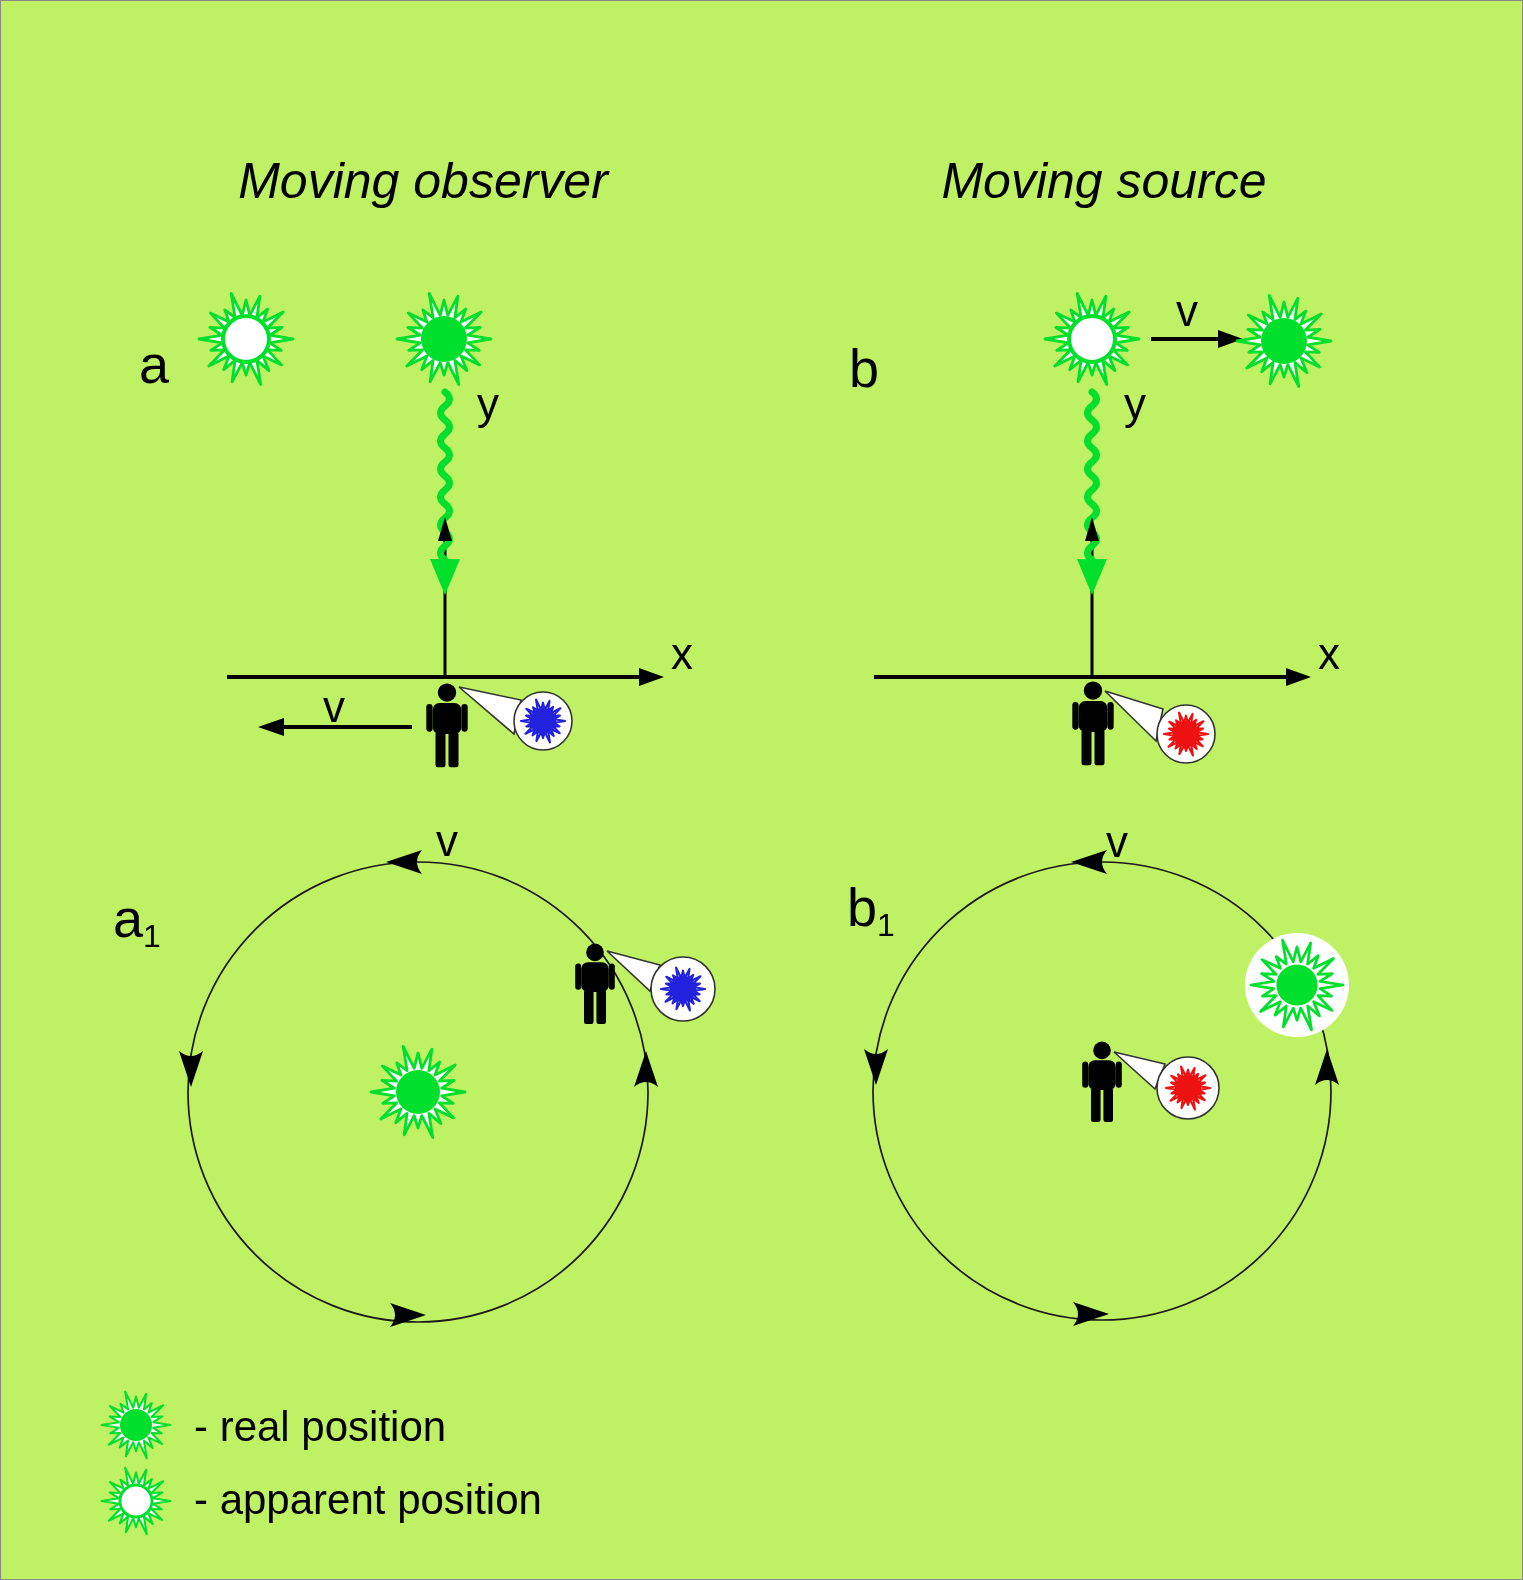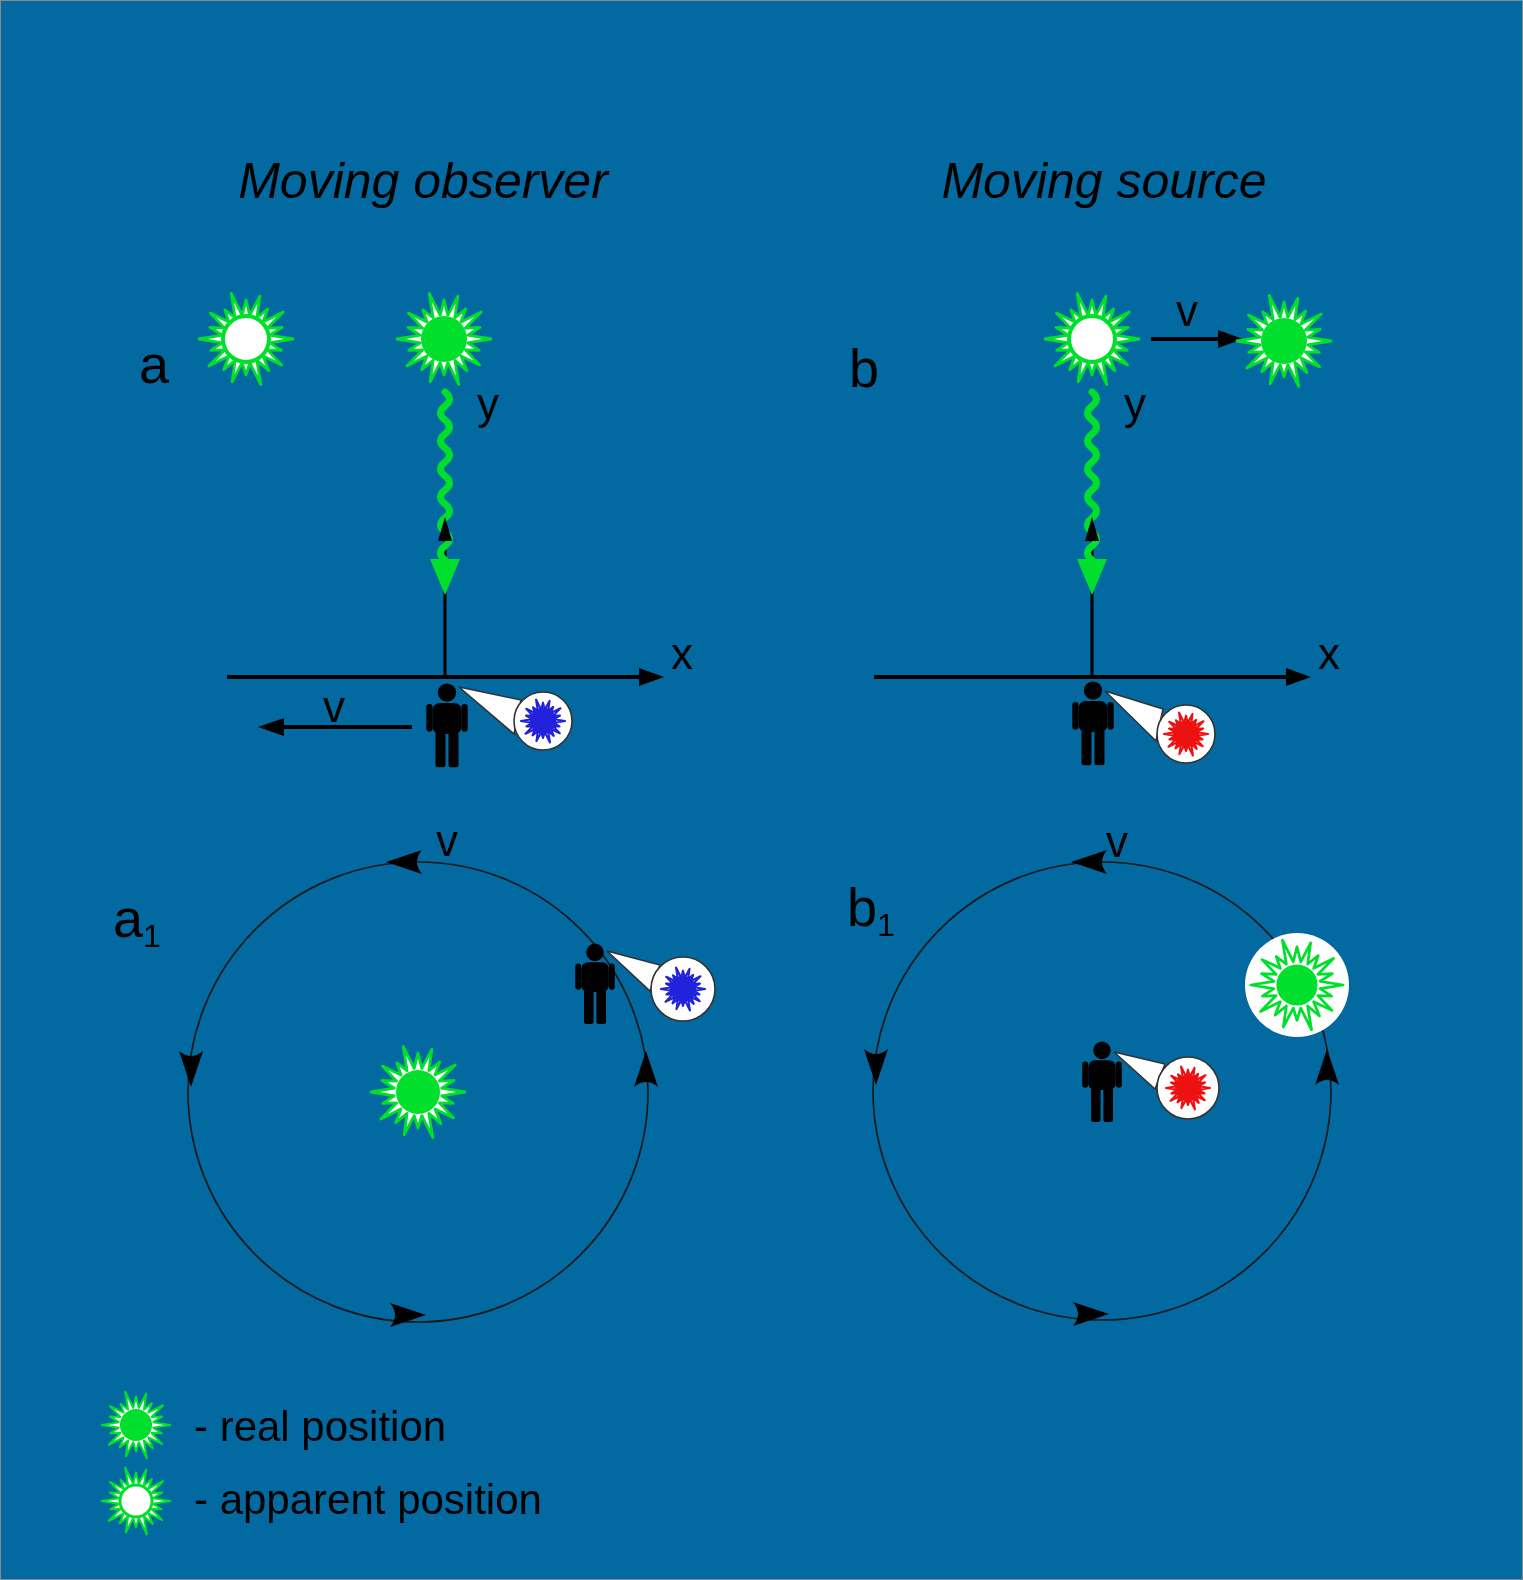--- a/index.html
+++ b/index.html
@@ -1,16 +1,16 @@
 <!DOCTYPE html>
 <html><head>
 <meta charset="utf-8">
 <style>
   html,body{margin:0;padding:0;background:#fff;}
-  .canvas{position:relative;width:1521px;height:1578px;border:1px solid #8a8a8a;background:#0369a1;overflow:hidden;}
+  .canvas{position:relative;width:1521px;height:1578px;border:1px solid #8a8a8a;background:#bef264;overflow:hidden;}
   svg{position:absolute;left:0;top:0;}
   text{font-family:"Liberation Sans","DejaVu Sans",sans-serif;fill:#000;}
   .title{font-size:50px;font-style:italic;}
   .plabel{font-size:54px;}
   .sub{font-size:32px;}
   .axlabel{font-size:44px;}
   .legtext{font-size:42px;}
   .rays{fill:#ffffff;stroke:#00DF2B;stroke-width:2.8;stroke-linejoin:round;}
   .rays-sm{stroke-width:4.5;}
   .rays-blue{stroke:#2222DD;}

